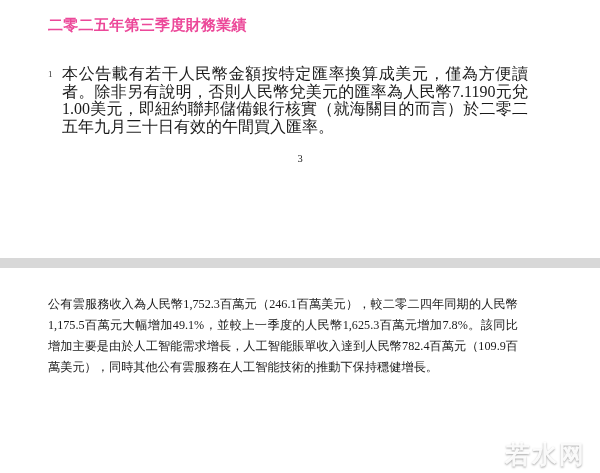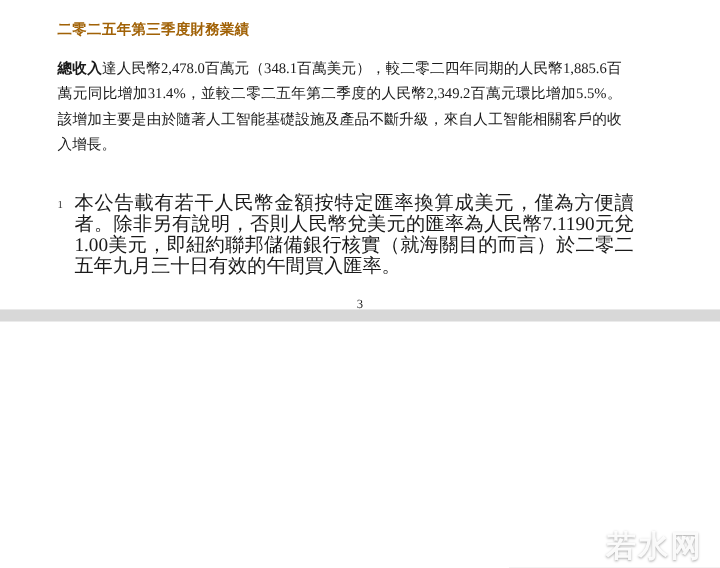--- a/index.html
+++ b/index.html
@@ -33,23 +33,23 @@
   }
   .gap {
     position: absolute;
     left: 0;
     top: 258px;
     width: 600px;
     height: 10px;
     background: #d8d8d8;
   }
   .doc-title {
-    font-size: 12px;
+    font-size: 15px;
     font-weight: bold;
-    color: #a16207;
+    color: #ec4899;
     margin: 16px 0 0 26px;
     letter-spacing: 0.3px;
   }
   .para {
     margin: 14px 0 0 26px;
     width: 470px;
     font-size: 12.2px;
     line-height: 21px;
     color: #1a1a1a;
     text-align: justify;
@@ -101,30 +101,28 @@
     letter-spacing: 2px;
     pointer-events: none;
   }
 </style>
 </head>
 <body>
 
 <div class="page page-one">
   <div class="doc-title">二零二五年第三季度財務業績</div>
 
-  <div class="para">
-    <b>總收入</b><span>達人民幣2,478.0百萬元（348.1百萬美元），較二零二四年同期的人民幣1,885.6百萬元同比增加31.4%，並較二零二五年第二季度的人民幣2,349.2百萬元環比增加5.5%。該增加主要是由於隨著人工智能基礎設施及產品不斷升級，來自人工智能相關客戶的收入增長。</span>
-  </div>
 
   <div class="footnote-wrap">
     <div class="footnote-mark">1</div>
     <div class="footnote-text">本公告載有若干人民幣金額按特定匯率換算成美元，僅為方便讀者。除非另有說明，否則人民幣兌美元的匯率為人民幣7.1190元兌1.00美元，即紐約聯邦儲備銀行核實（就海關目的而言）於二零二五年九月三十日有效的午間買入匯率。</div>
   </div>
 
   <div class="page-number">3</div>
 </div>
 
 <div class="gap"></div>
 
 <div class="page page-two">
+  <div class="para">公有雲服務收入為人民幣1,752.3百萬元（246.1百萬美元），較二零二四年同期的人民幣1,175.5百萬元大幅增加49.1%，並較上一季度的人民幣1,625.3百萬元增加7.8%。該同比增加主要是由於人工智能需求增長，人工智能賬單收入達到人民幣782.4百萬元（109.9百萬美元），同時其他公有雲服務在人工智能技術的推動下保持穩健增長。</div>
 </div>
 
 <div class="watermark">若水网</div>
 
 </body></html>

